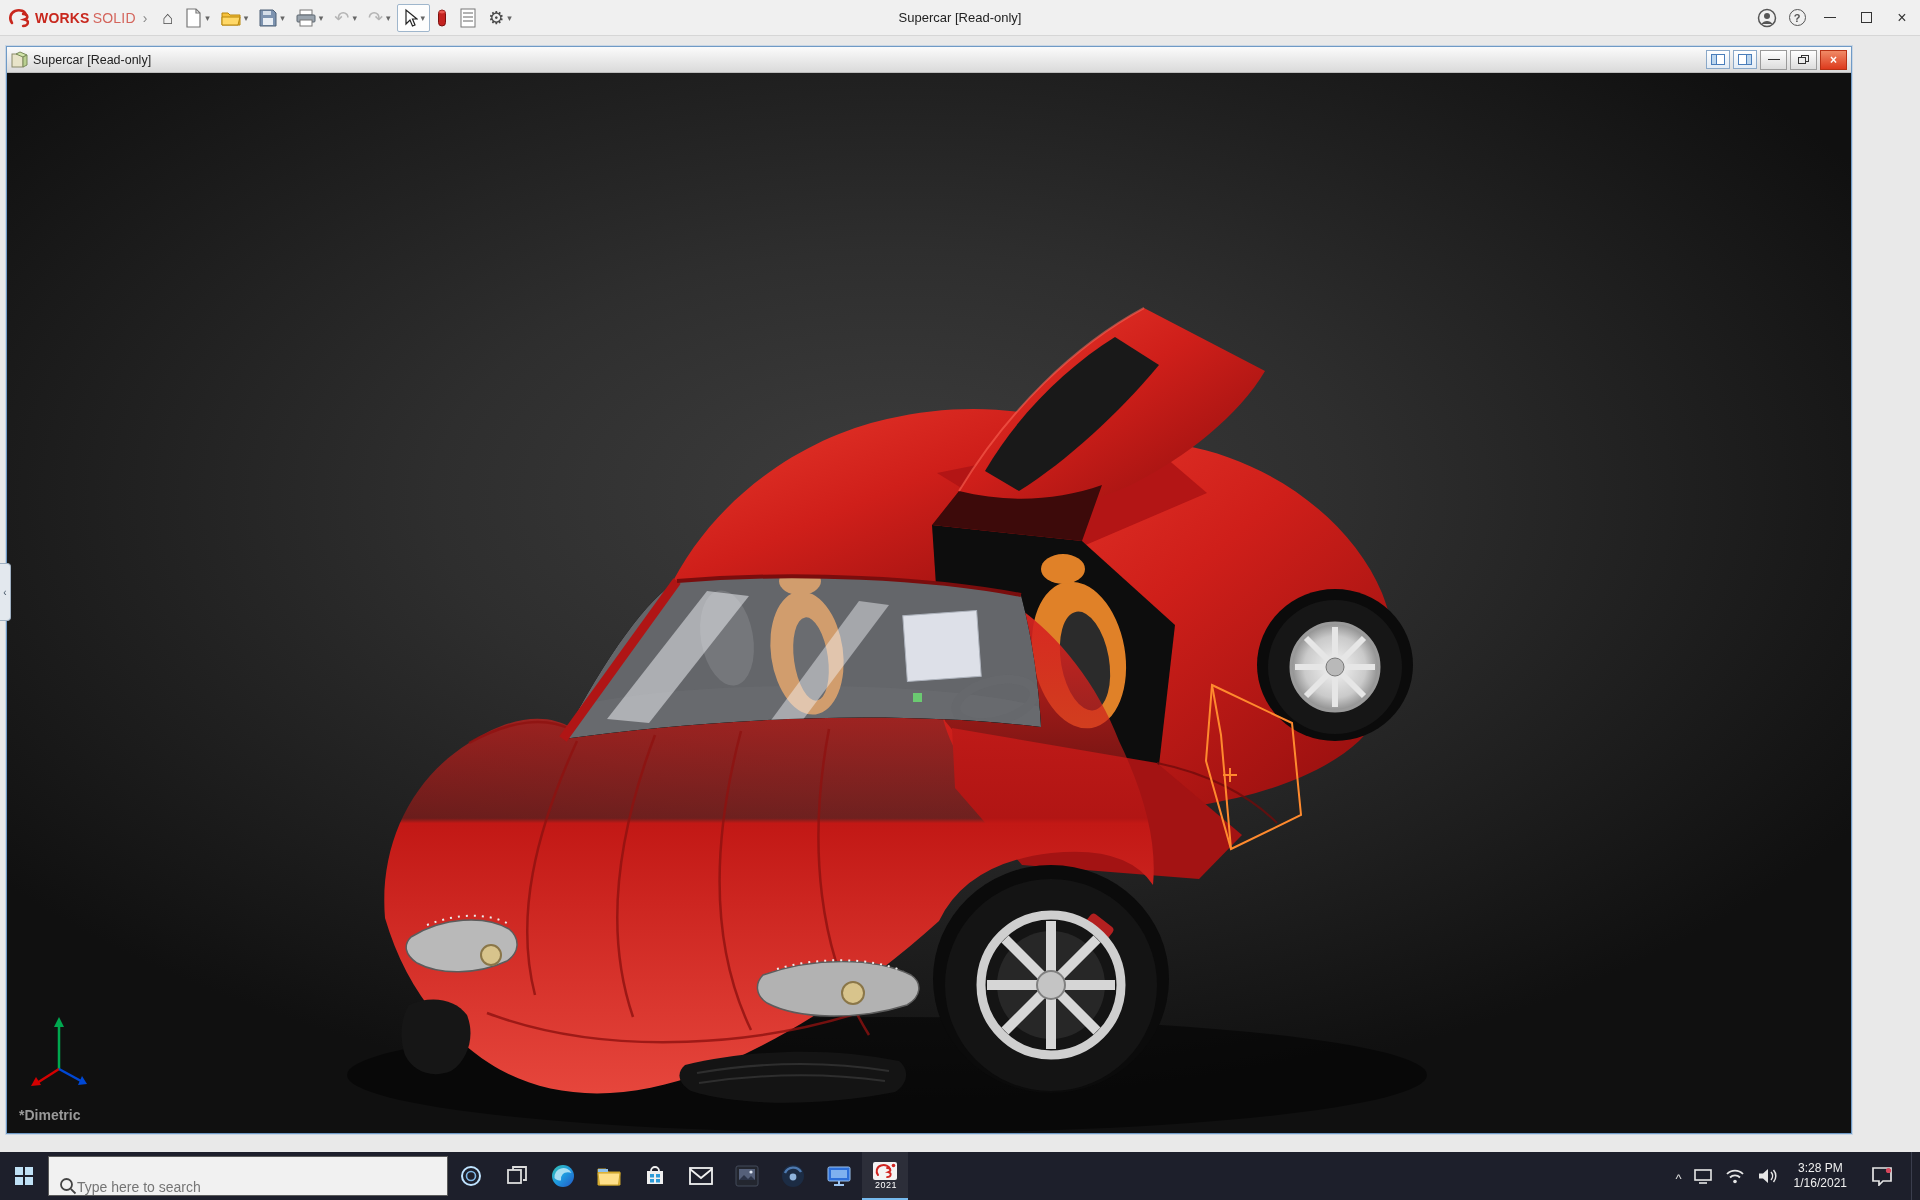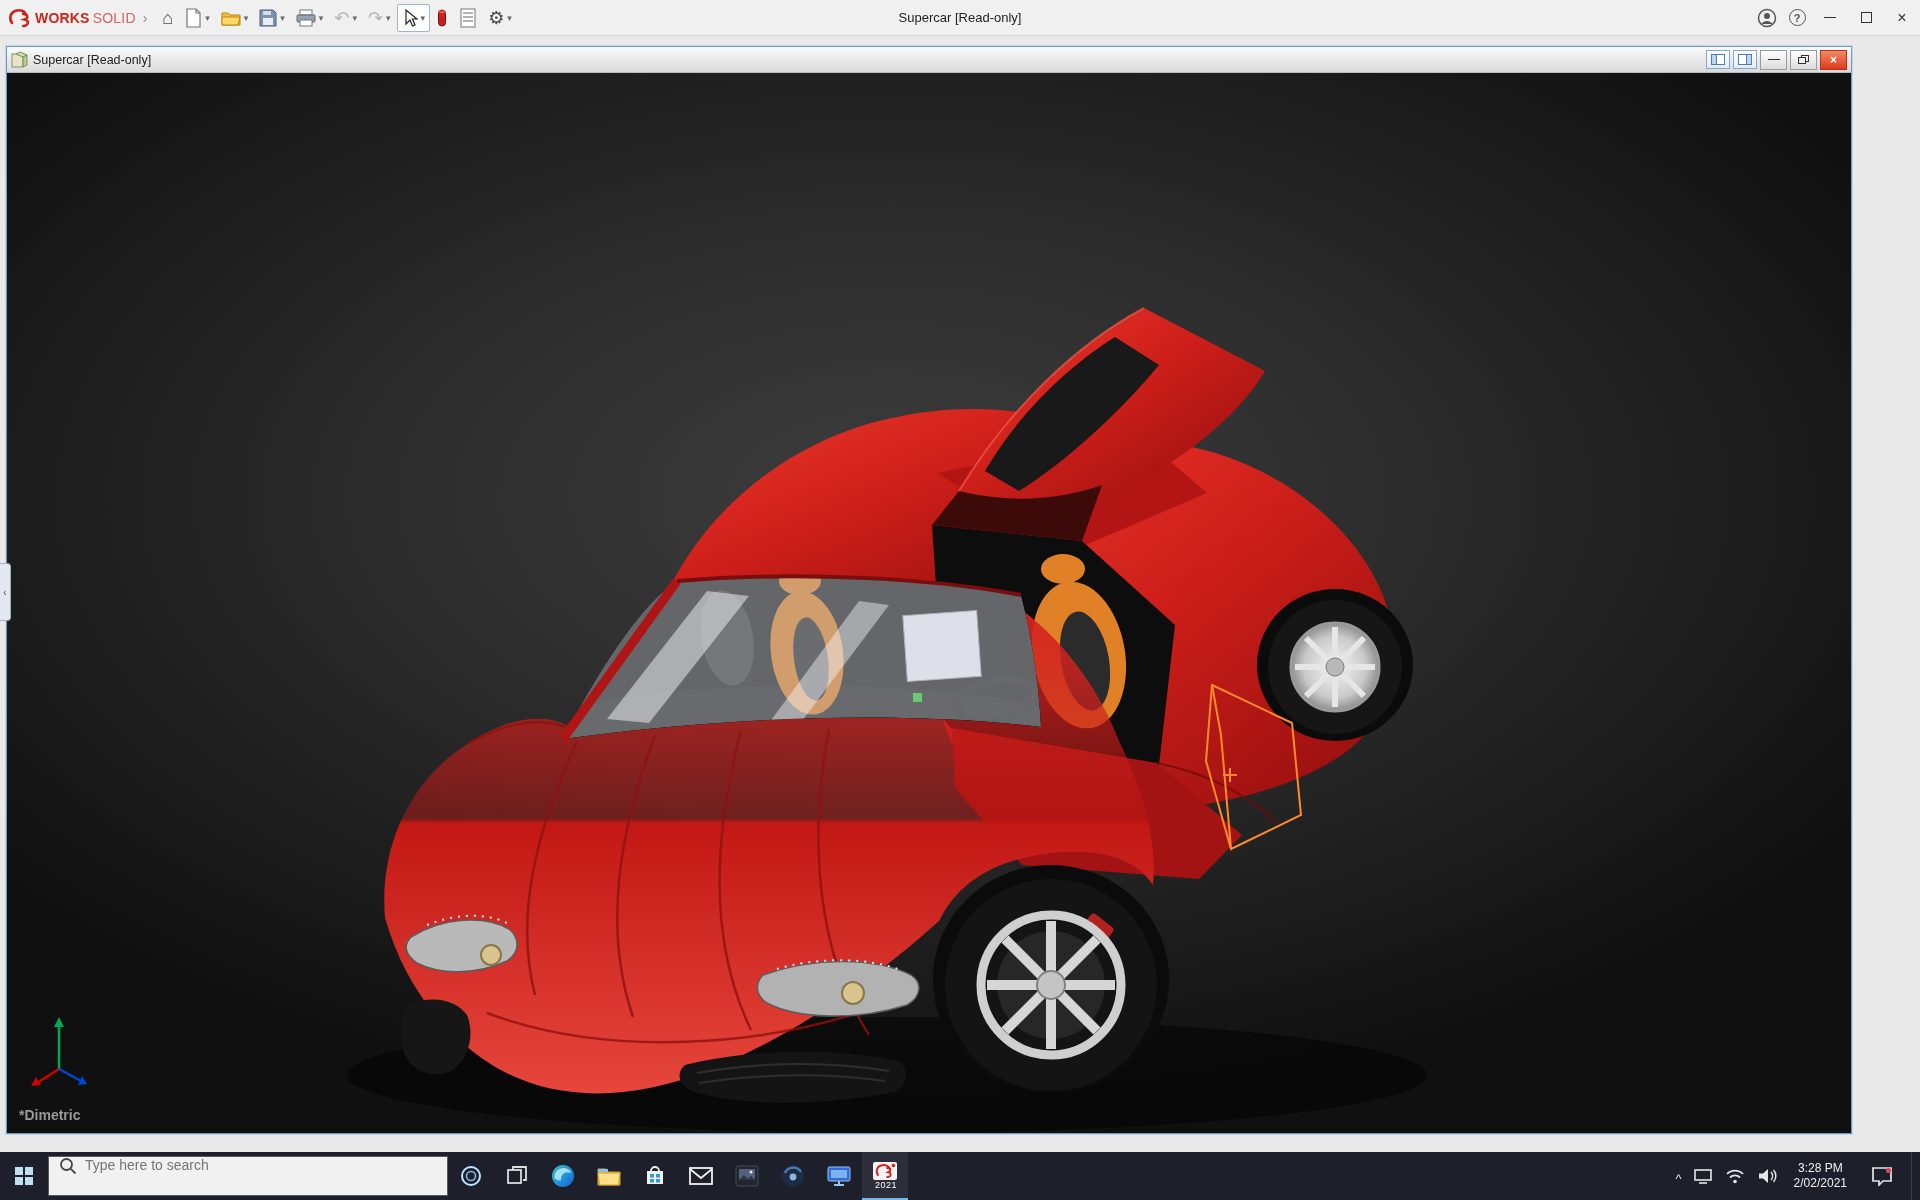--- a/index.html
+++ b/index.html
@@ -60,21 +60,21 @@
                    border:1px solid #9fb0c2; border-left:none; border-radius:0 4px 4px 0;
                    display:flex; align-items:center; justify-content:center; font-size:10px; color:#456; }
 
   
   .taskbar { position:absolute; left:0; bottom:0; width:1920px; height:48px; background:#1d1f2b;
              display:flex; align-items:center; color:#eee; }
   .tb-start { width:48px; height:48px; display:flex; align-items:center; justify-content:center; }
   .winlogo { display:grid; grid-template-columns:8px 8px; grid-template-rows:8px 8px; gap:2px; transform:skewY(0deg); }
   .winlogo i { background:#bfe0f5; display:block; }
   .search-box { width:400px; height:40px; margin:4px 0; background:#f1f1f1; border:1px solid #5a5a5a;
-                display:flex; align-items:flex-start; padding:0 10px; gap:8px; }
+                display:flex; align-items:flex-end; padding:0 10px; }
   .search-box input { border:none; outline:none; background:transparent; font-size:14px; color:#222; width:320px;
                       font-family:"Liberation Sans", sans-serif; }
   .task-btn { width:46px; height:48px; display:flex; align-items:center; justify-content:center; position:relative; }
   .task-btn.running { background:rgba(255,255,255,.07); box-shadow:inset 0 -2px 0 #76b9ed; }
   .sw-icon { display:flex; flex-direction:column; align-items:flex-end; line-height:1; }
   .sw-badge { font-size:9px; color:#fff; margin-top:1px; letter-spacing:.5px; }
   .tray { margin-left:auto; display:flex; align-items:center; gap:10px; padding-right:4px; height:100%; }
   .tray-chevron { font-size:13px; color:#ddd; transform:translateY(2px); }
   .tray-icon { display:flex; align-items:center; justify-content:center; width:22px; height:48px; }
   .clock { text-align:center; font-size:12px; line-height:15px; color:#f0f0f0; padding:0 6px; }
@@ -492,21 +492,21 @@
         </svg>
       </span>
       <span class="tray-icon">
         <svg width="20" height="16" viewBox="0 0 20 16">
           <path d="M2 5.5 h4 l5 -4.5 v14 l-5 -4.5 h-4 z" fill="#e6e6e6"></path>
           <path d="M14 4 a6 6 0 0 1 0 8 M16.5 2 a9 9 0 0 1 0 12" fill="none" stroke="#e6e6e6" stroke-width="1.5"></path>
         </svg>
       </span>
       <div class="clock">
         <div>3:28 PM</div>
-        <div>2/02/2021</div>
+        <div>1/16/2021</div>
       </div>
       <div class="action-center">
         <svg width="22" height="20" viewBox="0 0 22 20">
           <path d="M2 2 h18 v13 h-8 l-4 4 v-4 h-6 z" fill="none" stroke="#e6e6e6" stroke-width="1.7"></path>
           <circle cx="17.5" cy="4.5" r="2.6" fill="#d6455a"></circle>
         </svg>
       </div>
       <div class="show-desktop"></div>
     </div>
   </footer>

